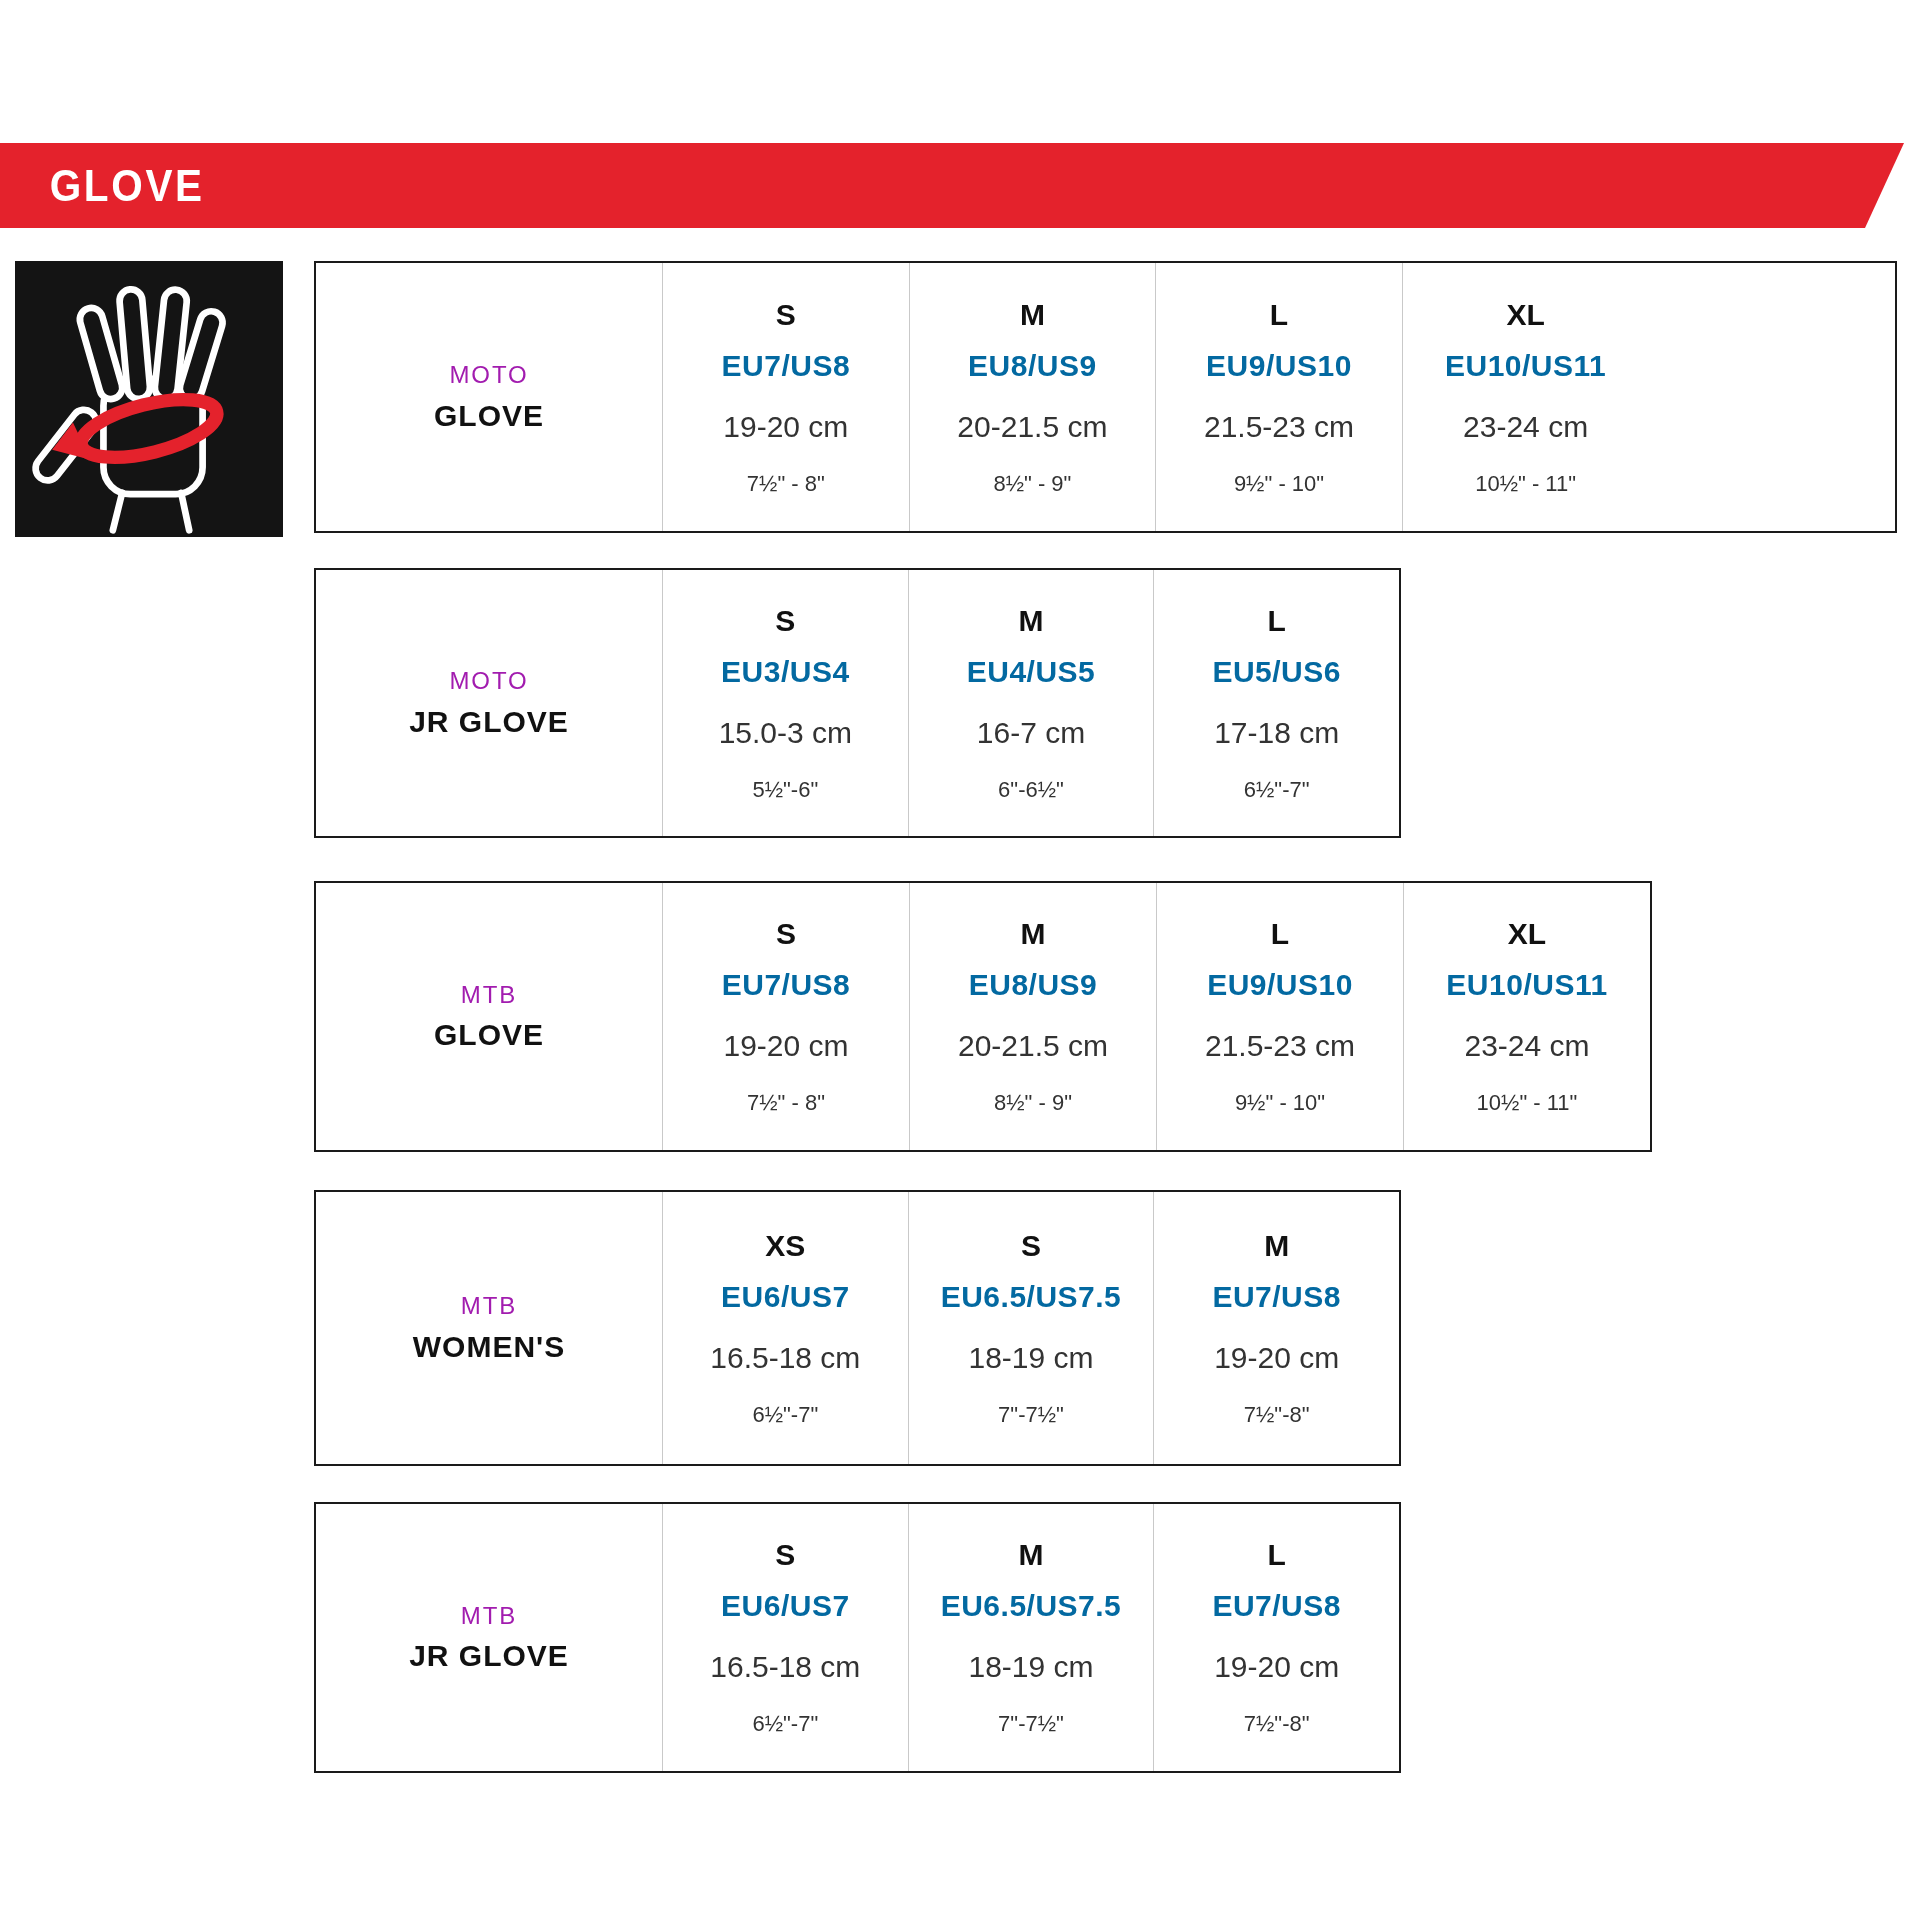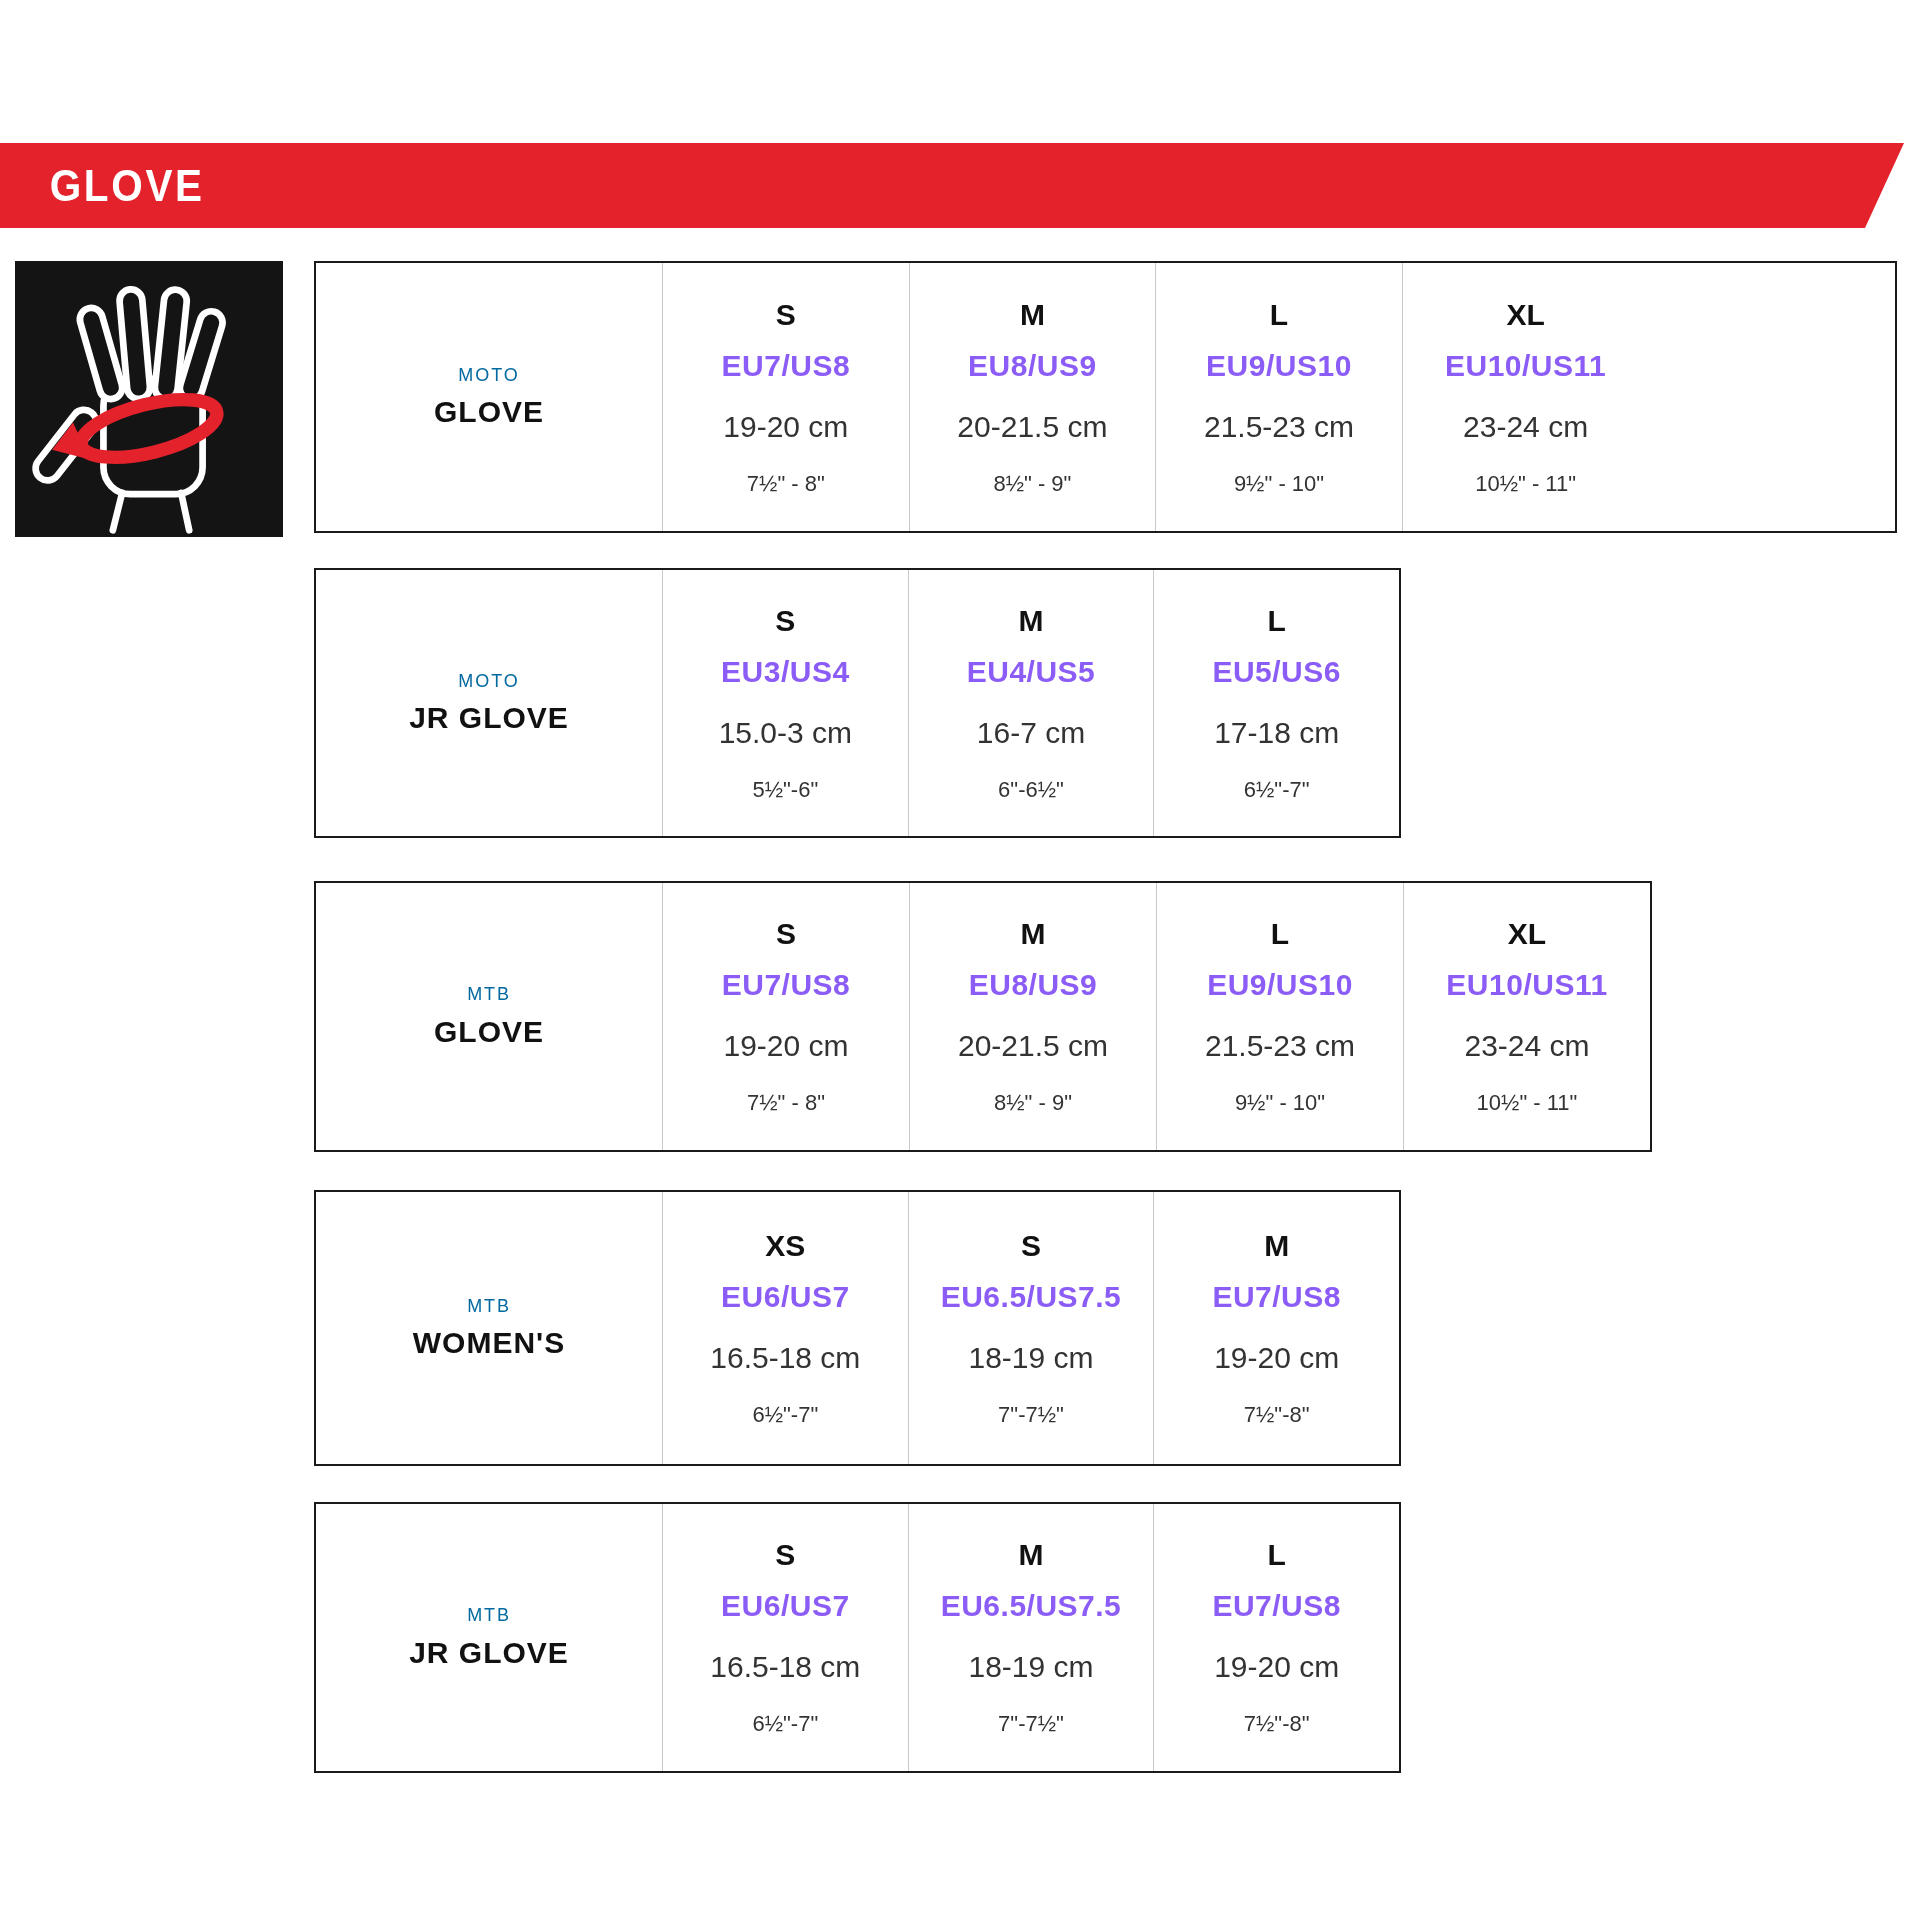--- a/index.html
+++ b/index.html
@@ -57,24 +57,24 @@
   .cell {
     border-left:1.9px solid #c9c9c9;
     display:flex;
     flex-direction:column;
     align-items:center;
     justify-content:center;
     text-align:center;
   }
   .label-cell { border-left:none; }
 
-  .cat   { font-size:18px; letter-spacing:1.9px; color:#0369a1; }
+  .cat   { font-size:24px; letter-spacing:1.9px; color:#a21caf; }
   .tname { font-size:30px; font-weight:700; letter-spacing:1px; color:#111111; margin-top:9.7px; }
   .size  { font-size:30px; font-weight:700; color:#111111; }
-  .euus  { font-size:30px; font-weight:700; color:#8b5cf6; margin-top:17px; letter-spacing:0.5px; }
+  .euus  { font-size:30px; font-weight:700; color:#0369a1; margin-top:17px; letter-spacing:0.5px; }
   .cm    { font-size:30px; color:#333333; margin-top:27px; }
   .inch  { font-size:22px; color:#333333; margin-top:27px; }
 </style>
 </head>
 <body>
 
 <div class="page">
 
   <div class="banner">
     <div class="banner-title">GLOVE</div>

